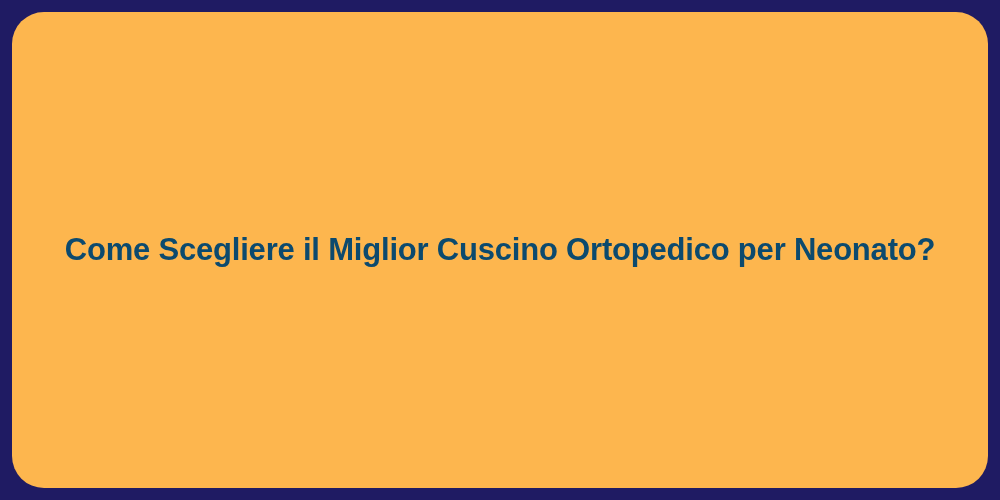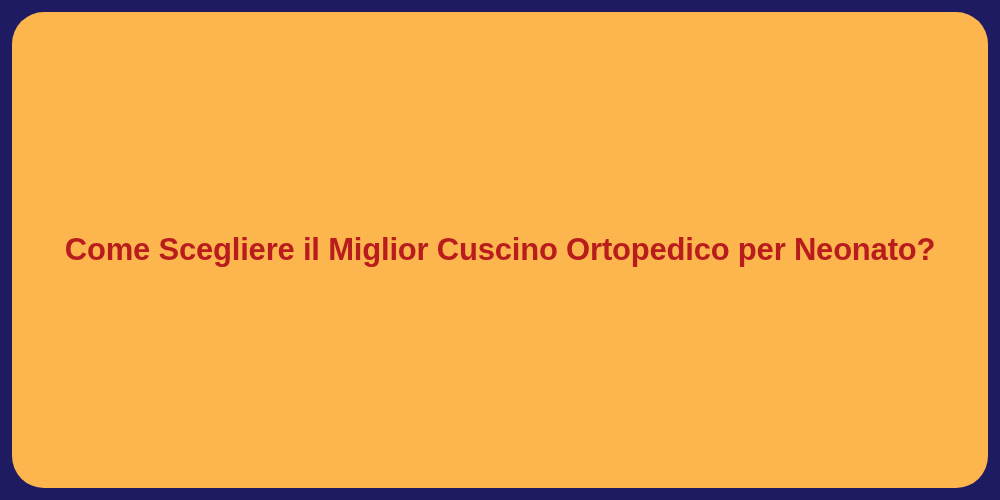--- a/index.html
+++ b/index.html
@@ -36,21 +36,21 @@
 
   #card-title {
     display: block;
     margin: 0;
     padding: 0 36px;
     font-family: "Liberation Sans", sans-serif;
     font-size: 31px;
     font-weight: 700;
     line-height: 1.3;
     letter-spacing: -0.2px;
-    color: #b91c1c;
+    color: #0c4a6e;
     white-space: nowrap;
   }
 </style>
 </head>
 <body>
 
 <div id="title-card">
   <div id="card-panel">
     <h1 id="card-title">Come Scegliere il Miglior Cuscino Ortopedico per Neonato?</h1>
   </div>

